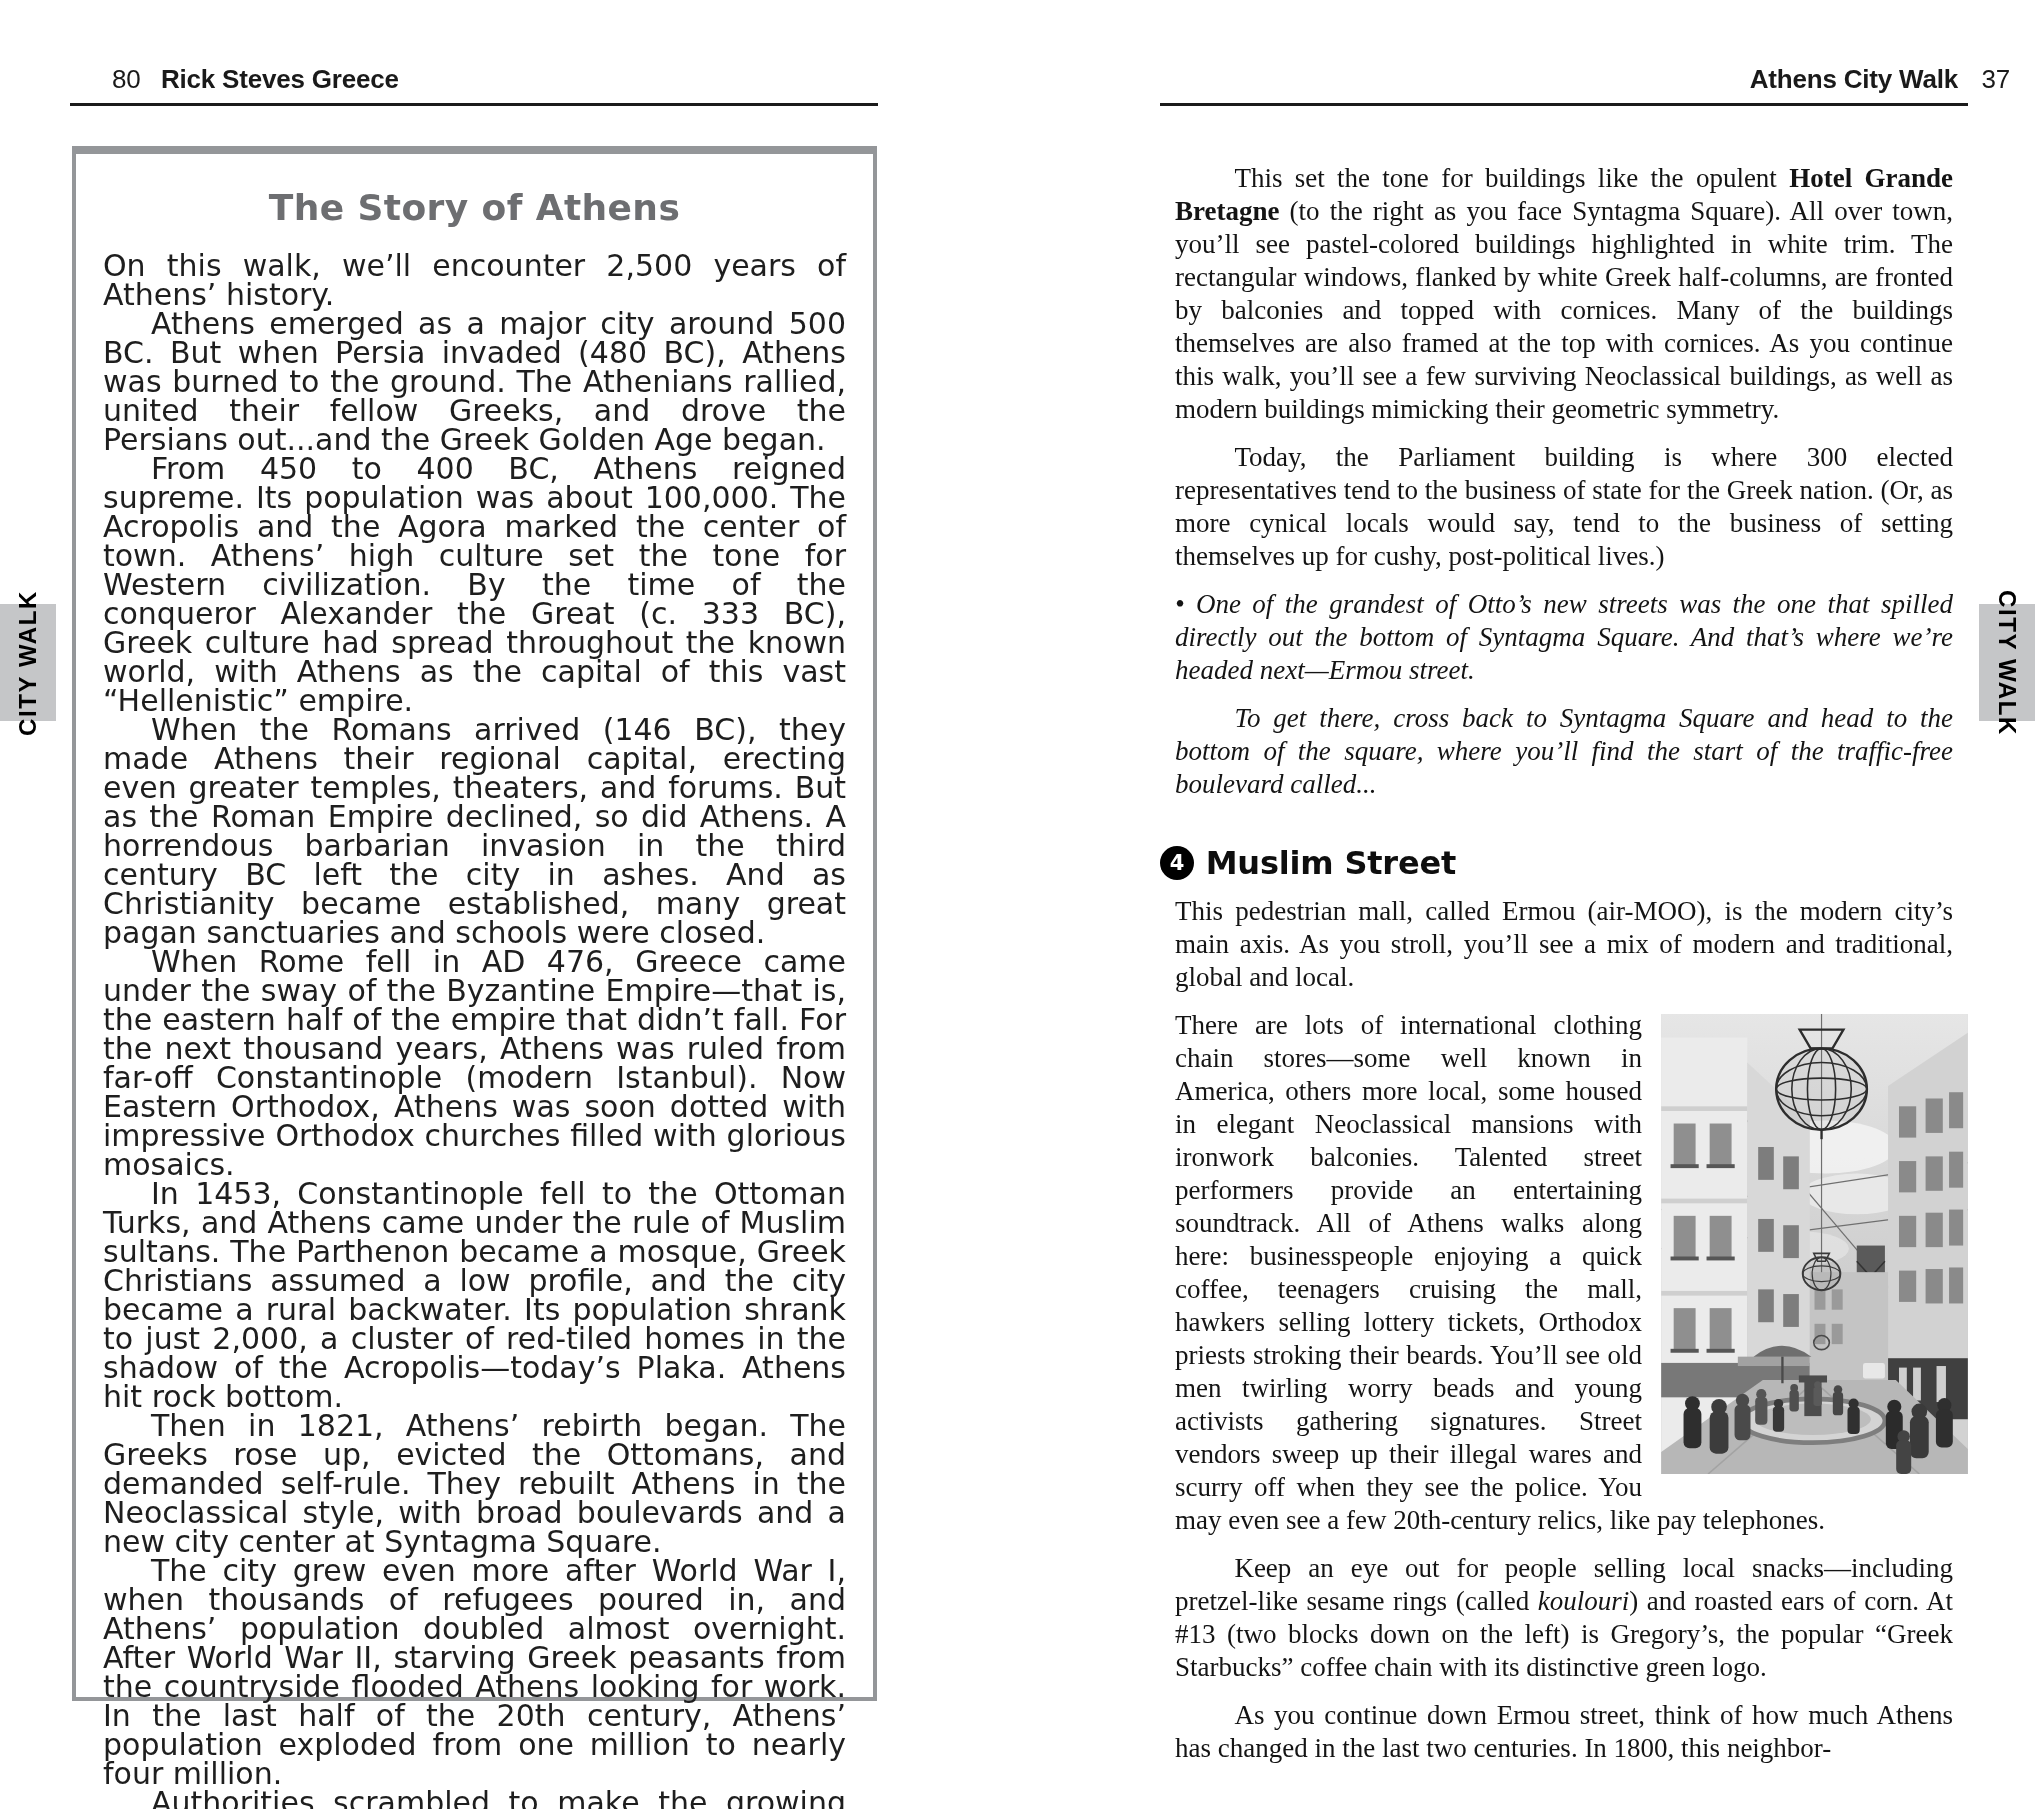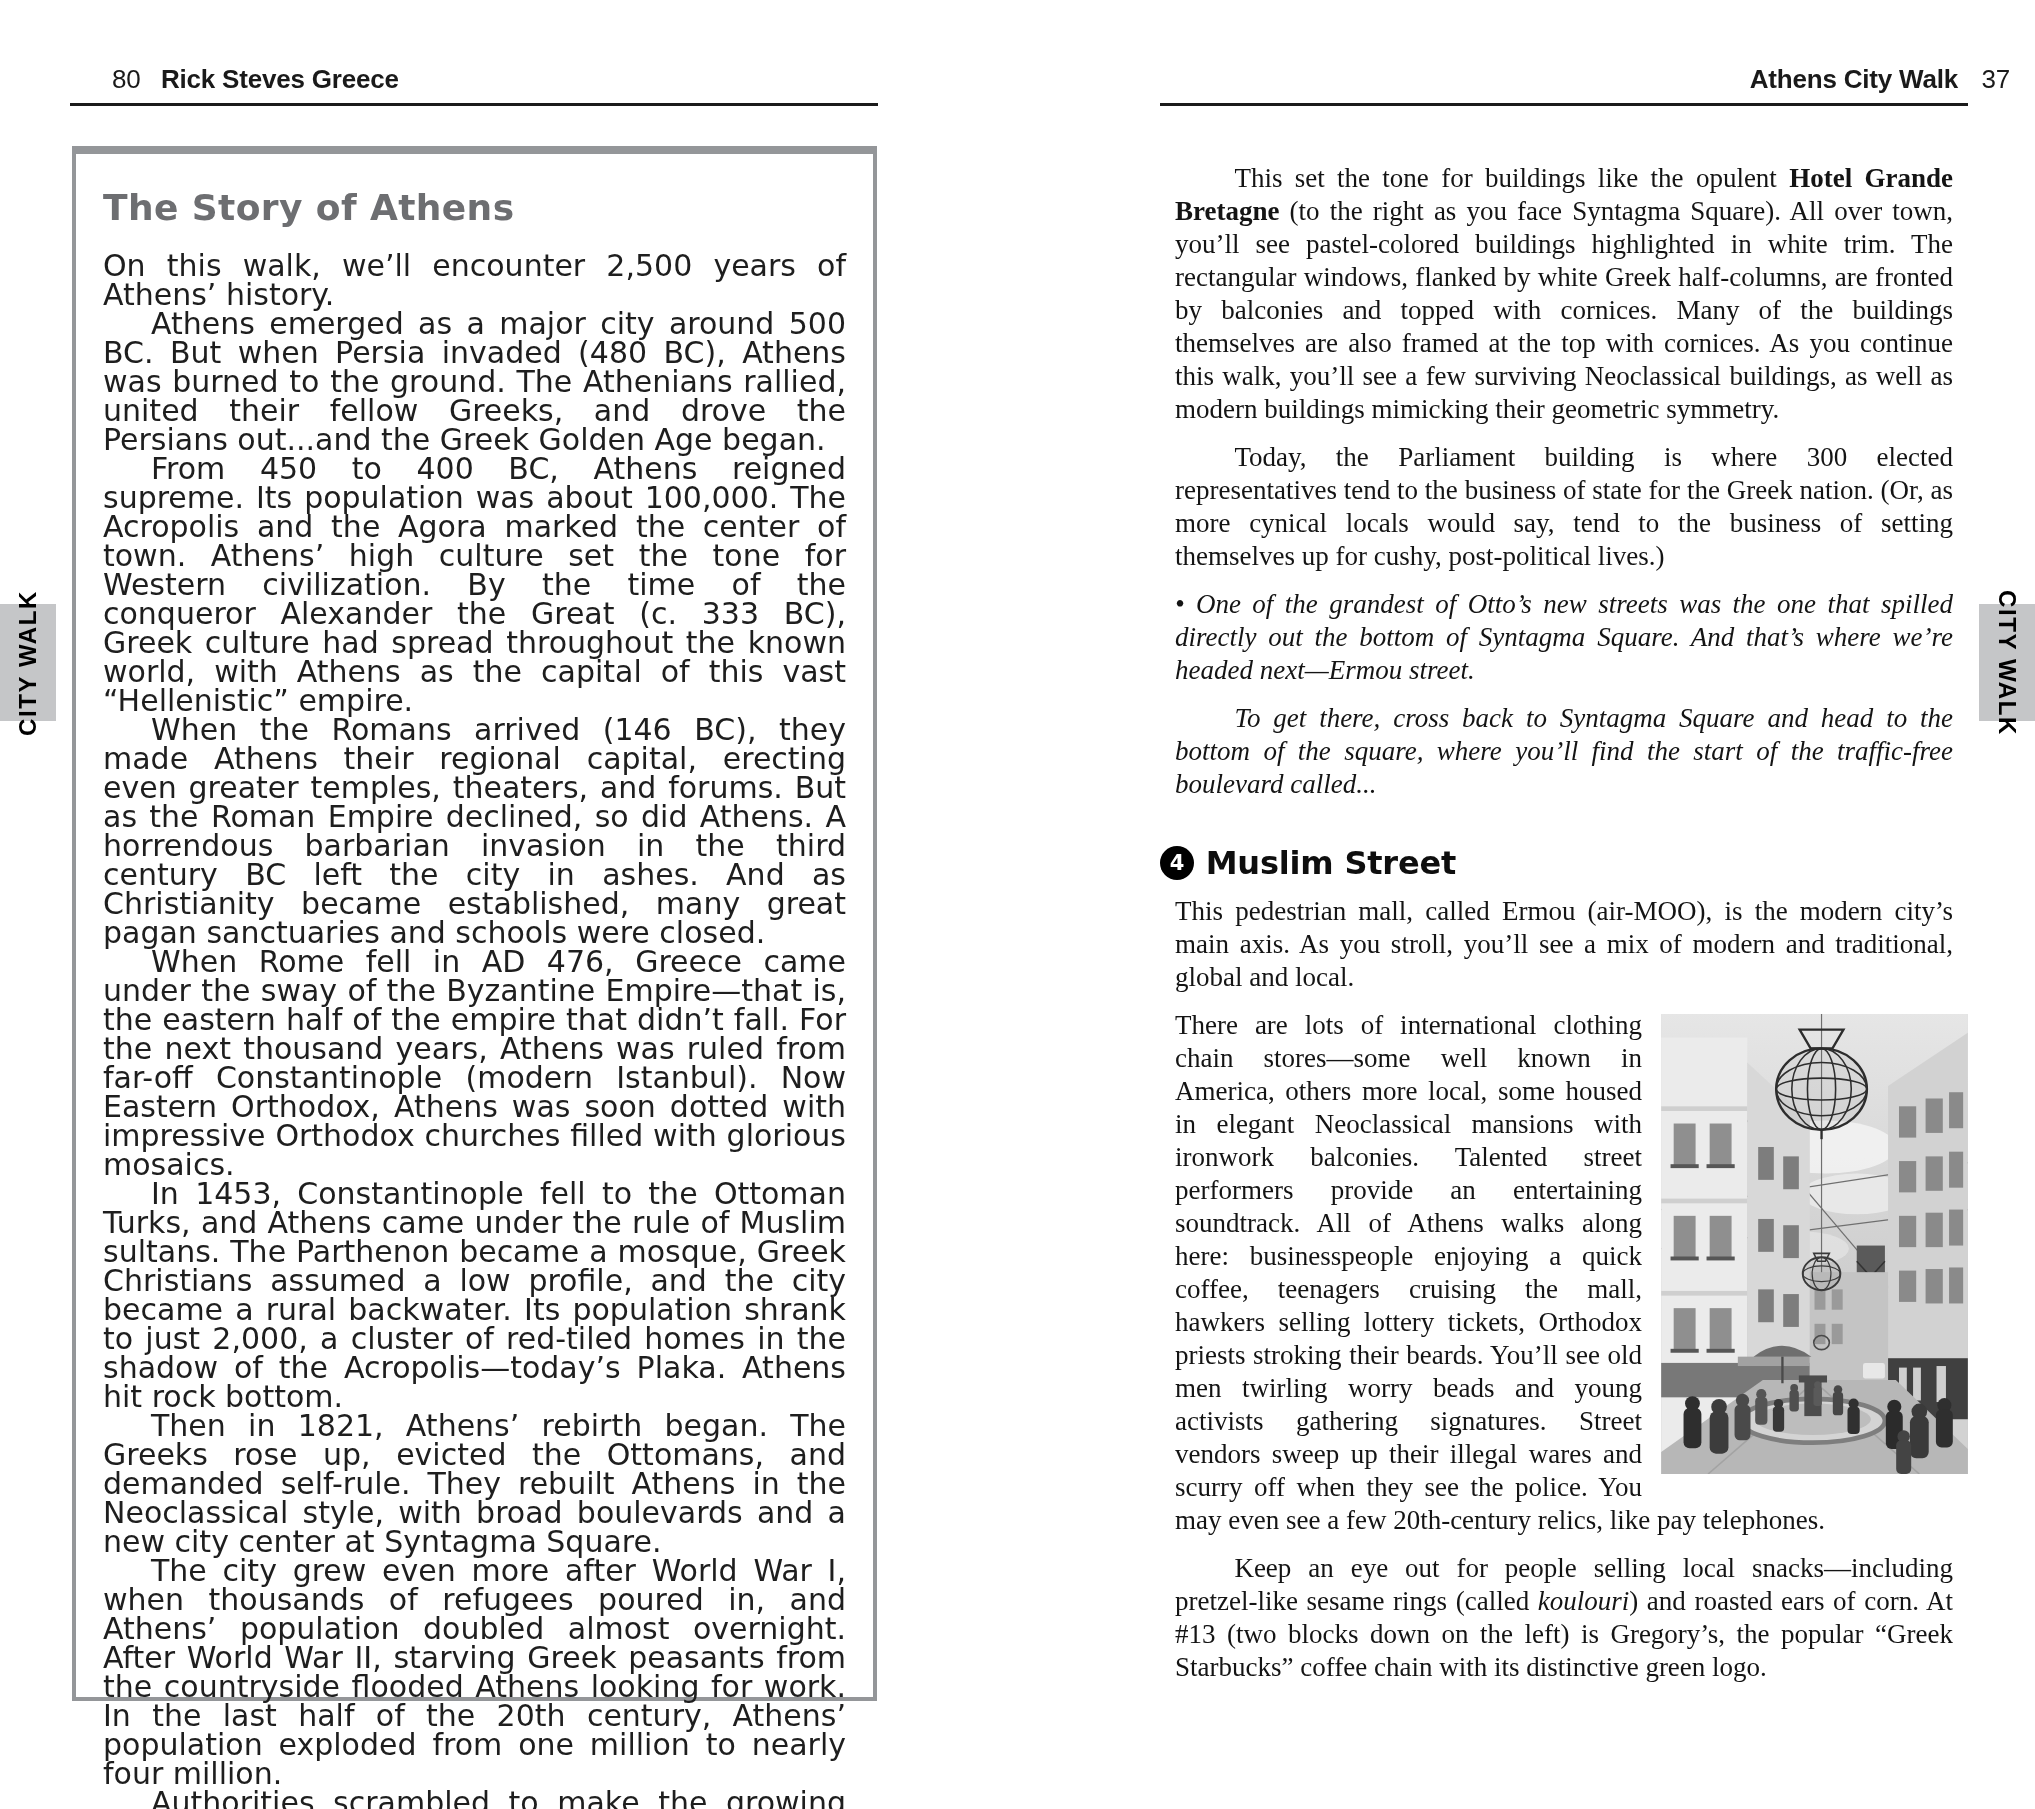--- a/index.html
+++ b/index.html
@@ -28,21 +28,21 @@
   .tab-left span{writing-mode:vertical-rl;transform:rotate(180deg);}
   .tab-right span{writing-mode:vertical-rl;}
   
   .story-box{
     position:absolute;left:72px;top:146px;width:805px;height:1555px;
     box-sizing:border-box;background:#fff;
     border:4.7px solid #949699;border-top:8.6px solid #949699;
     padding:20.4px 27px 0 27px;
   }
   .story-box h2{
-    margin:12.5px 0 23.5px;text-align:left;font-weight:700;font-size:36px;
+    margin:12.5px 0 23.5px;text-align:center;font-weight:700;font-size:36px;
     color:#6d6e71;font-family:"DejaVu Sans",sans-serif;letter-spacing:0.4px;
   }
   .story-box p{
     margin:0;font-family:"DejaVu Sans",sans-serif;font-size:30px;line-height:29px;
     text-align:justify;color:#1e1e1e;
   }
   .story-box p.ind{text-indent:1.6em;}
   
   .right-body{
     position:absolute;left:1160px;top:147px;width:808px;
@@ -266,14 +266,15 @@
         <use href="#pf" transform="translate(298,502) scale(1.8)" fill="#2b2b2b"></use>
         <use href="#pf" transform="translate(330,508) scale(2.0)" fill="#3a3a3a"></use>
         <use href="#pf" transform="translate(362,500) scale(1.8)" fill="#2f2f2f"></use>
         <use href="#pf" transform="translate(310,540) scale(1.6)" fill="#444"></use>
       </g>
     </svg>
   </figure>
 
   <p>There are lots of international clothing chain stores—some well known in America, others more local, some housed in elegant Neoclassical mansions with ironwork balconies. Talented street performers provide an entertaining soundtrack. All of Athens walks along here: businesspeople enjoying a quick coffee, teenagers cruising the mall, hawkers selling lottery tickets, Orthodox priests stroking their beards. You’ll see old men twirling worry beads and young activists gathering signatures. Street vendors sweep up their illegal wares and scurry off when they see the police. You may even see a few 20th-century relics, like pay telephones.</p>
   <p class="ind"><span>Keep an eye out for people selling local snacks—including pretzel-like sesame rings (called </span><span style="font-style: italic;">koulouri</span><span>) and roasted ears of corn. At #13 (two blocks down on the left) is Gregory’s, the popular “Greek Starbucks” coffee chain with its distinctive green logo.</span></p>
+  <p class="ind">As you continue down Ermou street, think of how much Athens has changed in the last two centuries. In 1800, this neighbor-</p>
 </main>
 
 
 </body></html>

